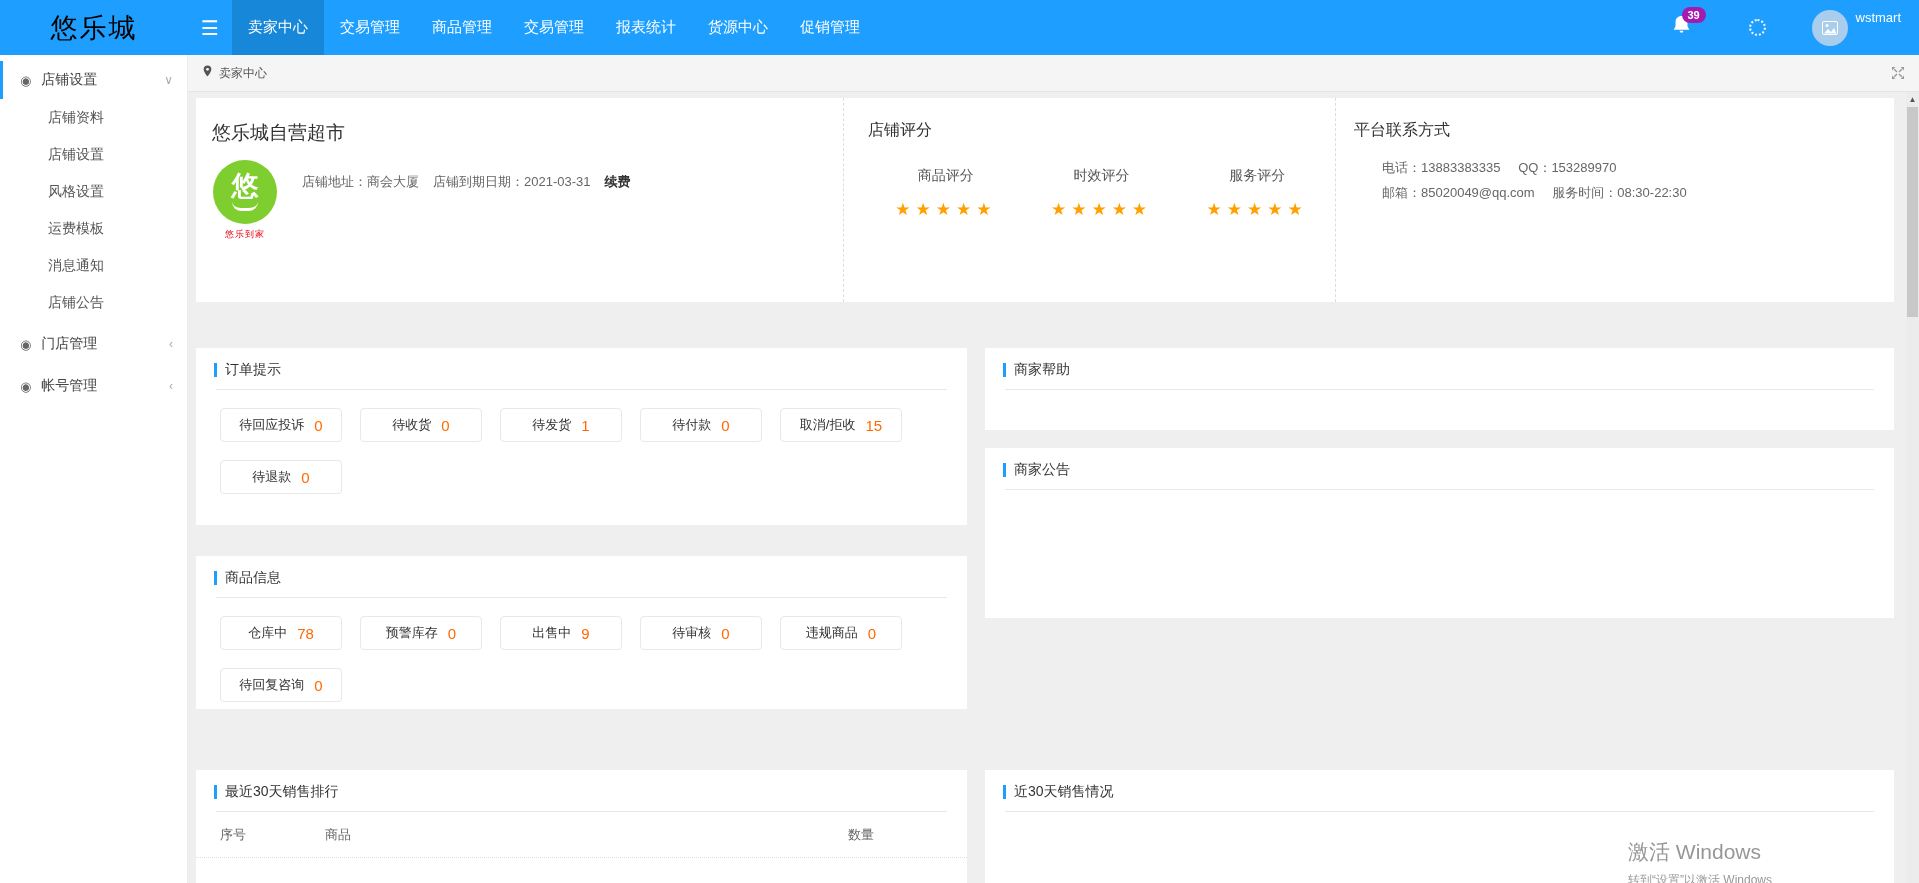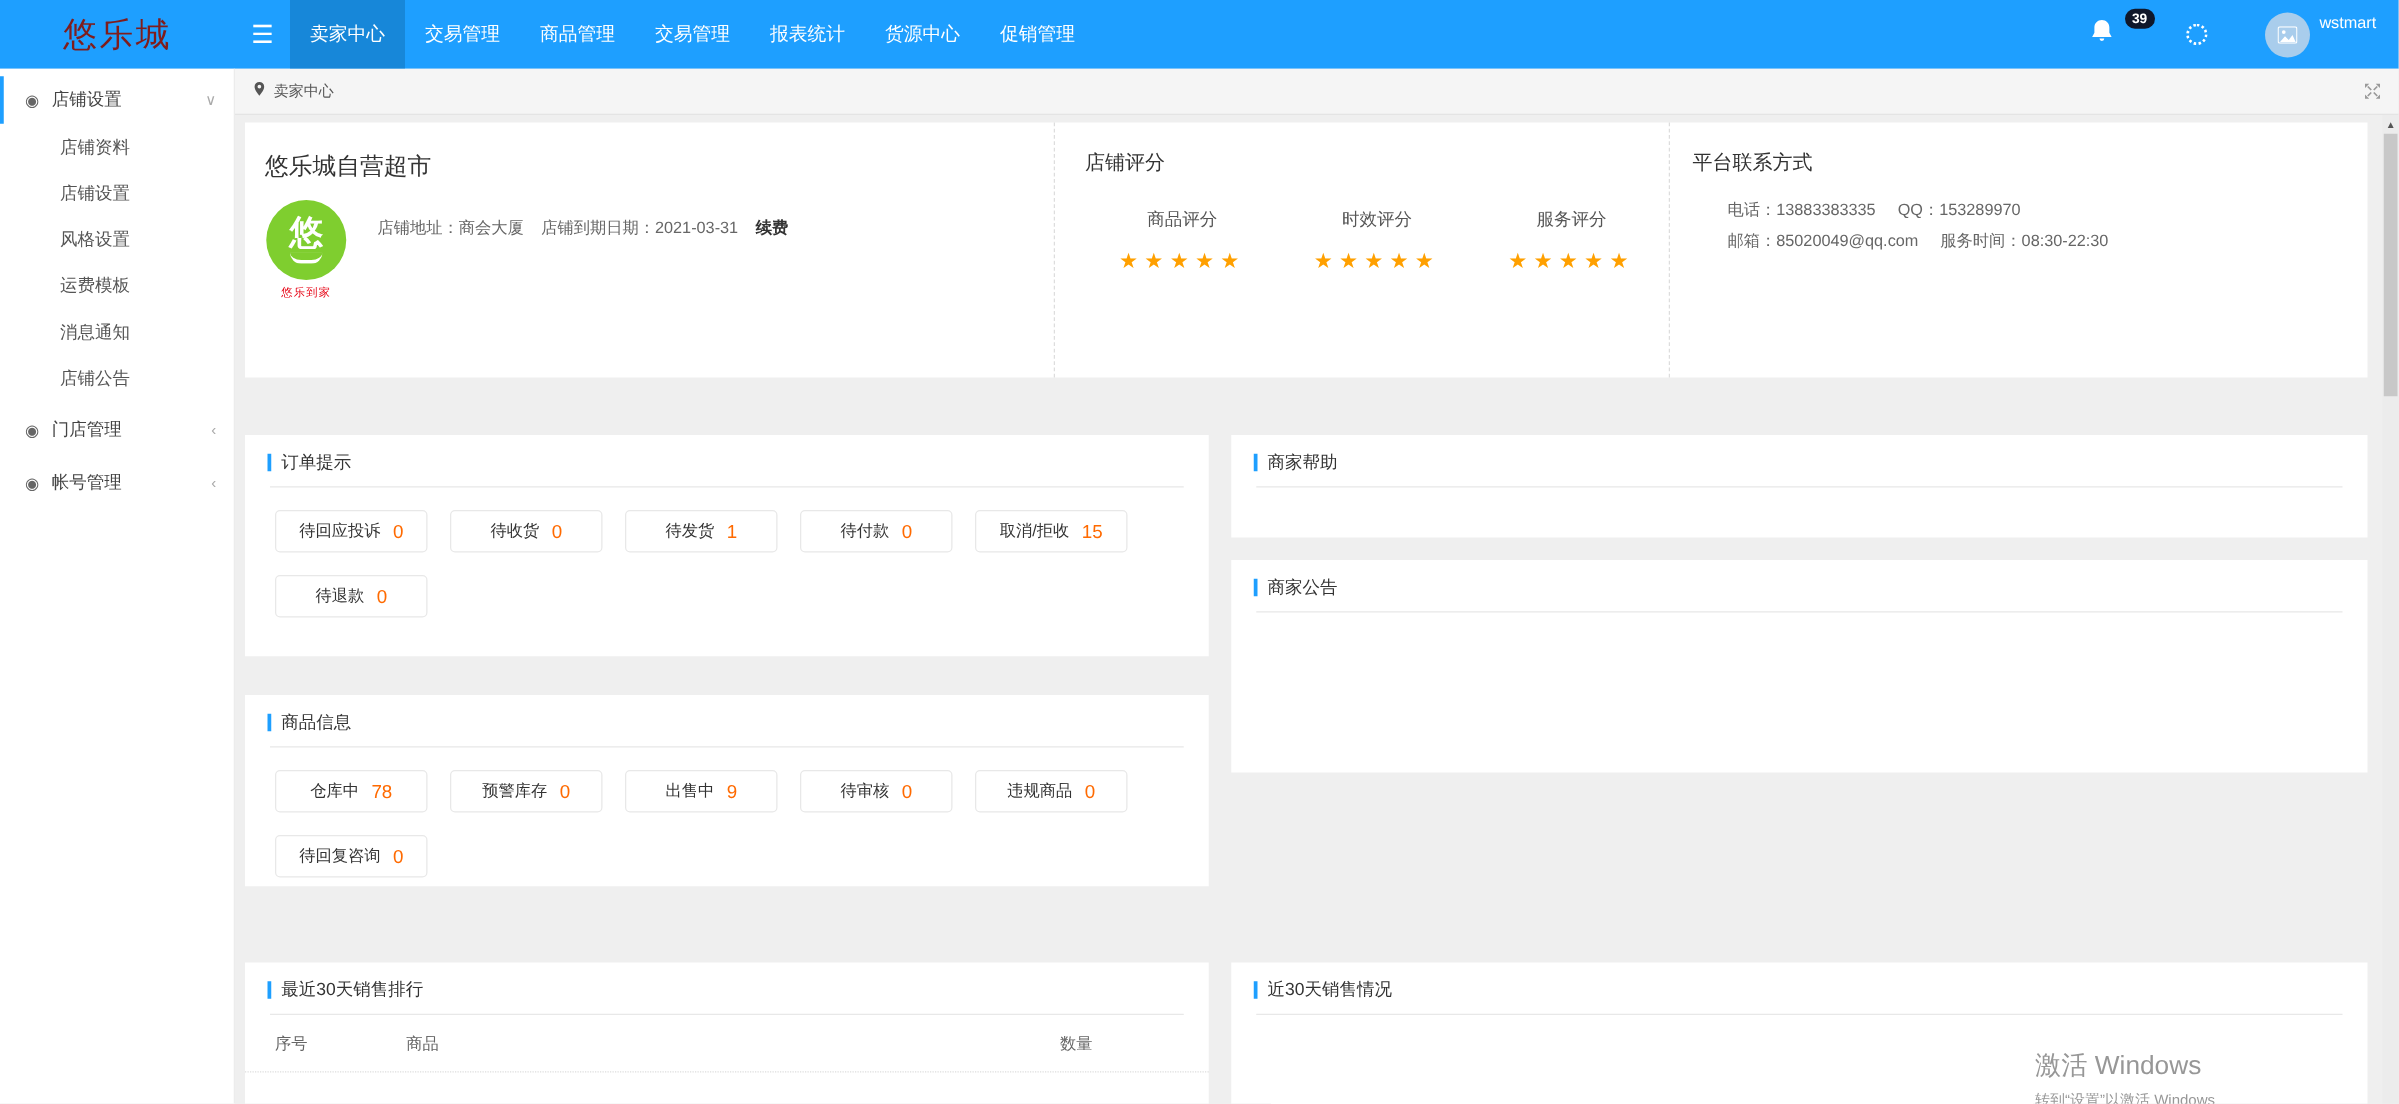--- a/index.html
+++ b/index.html
@@ -3,29 +3,29 @@
 <meta charset="utf-8">
 <style>
   * { margin:0; padding:0; box-sizing:border-box; }
   html,body { width:1919px; height:883px; overflow:hidden; background:#efefef;
     font-family:"Liberation Sans","DejaVu Sans",sans-serif; }
   .app { width:1919px; height:883px; position:relative; overflow:hidden; }
 
   
   .navbar { height:55px; background:#1e9fff; display:flex; align-items:stretch; color:#fff; }
   .logo { width:188px; display:flex; align-items:center; justify-content:center;
-    font-size:27px; letter-spacing:2px; color:#7f1d1d; }
+    font-size:27px; letter-spacing:2px; color:#000000; }
   .hamburger { width:44px; display:flex; align-items:center; justify-content:center;
     font-size:20px; cursor:pointer; }
   .tabs { display:flex; align-items:stretch; }
   .tab { padding:0 16px; display:flex; align-items:center; font-size:15px; cursor:pointer; }
   .tab.active { background:#1787d9; }
   .nav-right { margin-left:auto; display:flex; align-items:center; padding-right:18px; }
   .bell-wrap { position:relative; margin-right:58px; cursor:pointer; display:flex; }
-  .nav-badge { position:absolute; top:-8px; left:28px; background:#0f172a; color:#fff;
+  .nav-badge { position:absolute; top:-8px; left:10px; background:#a21caf; color:#fff;
     font-size:11px; line-height:16px; padding:0 6px; border-radius:9px; font-weight:bold; }
   .spinner { width:17px; height:17px; border:2px dotted #fff; border-radius:50%;
     margin-right:46px; cursor:pointer; }
   .user { display:flex; align-items:flex-start; cursor:pointer; }
   .avatar { width:36px; height:36px; border-radius:50%; background:#a9cdec; display:flex;
     align-items:center; justify-content:center; margin-right:8px; }
   .user-name { font-size:13px; }
 
   
   .body-row { display:flex; height:828px; }

